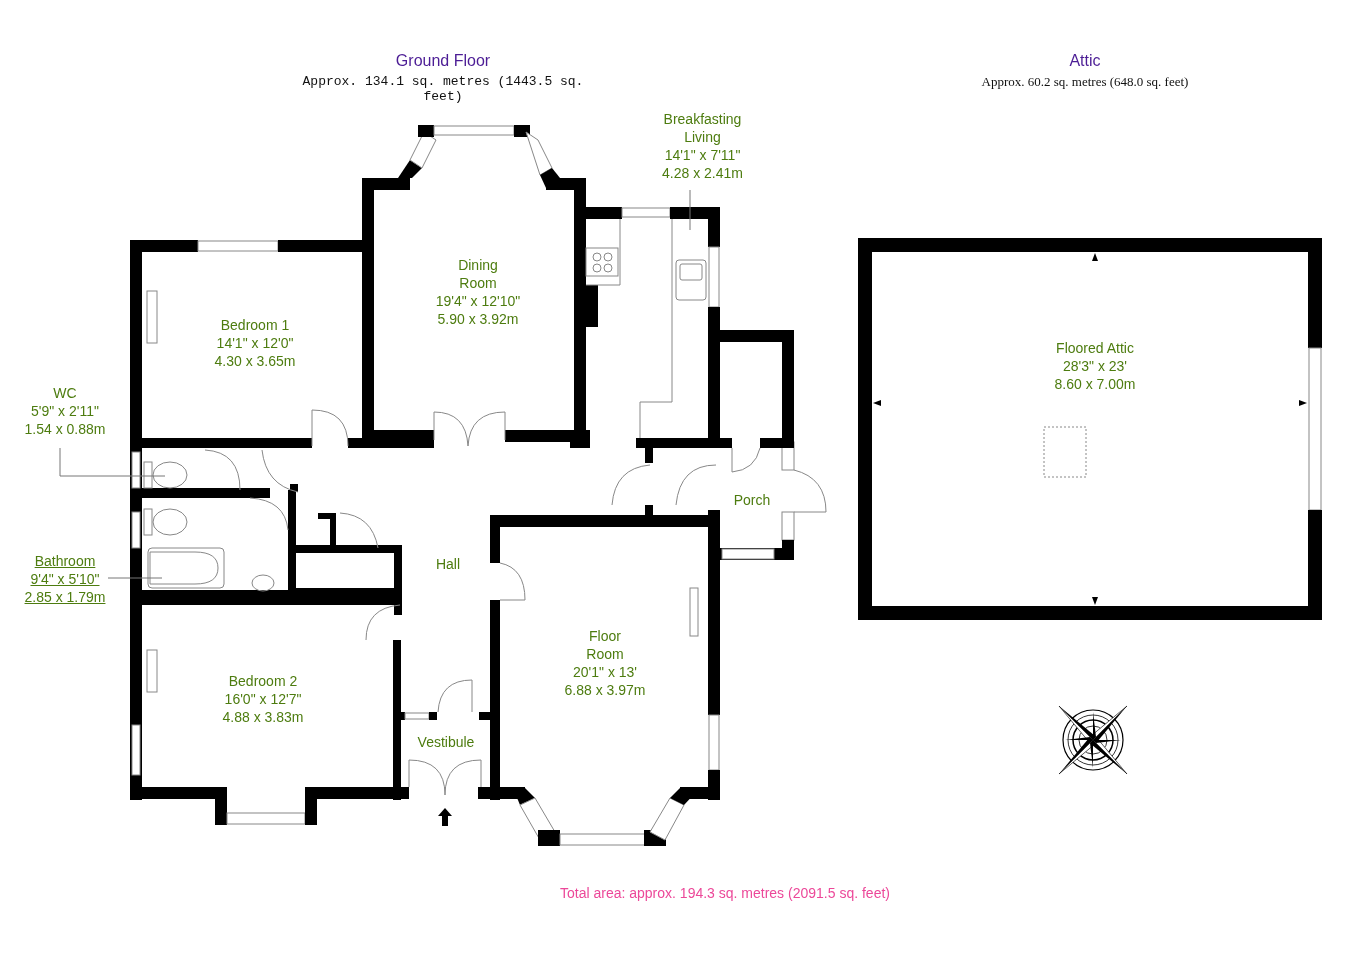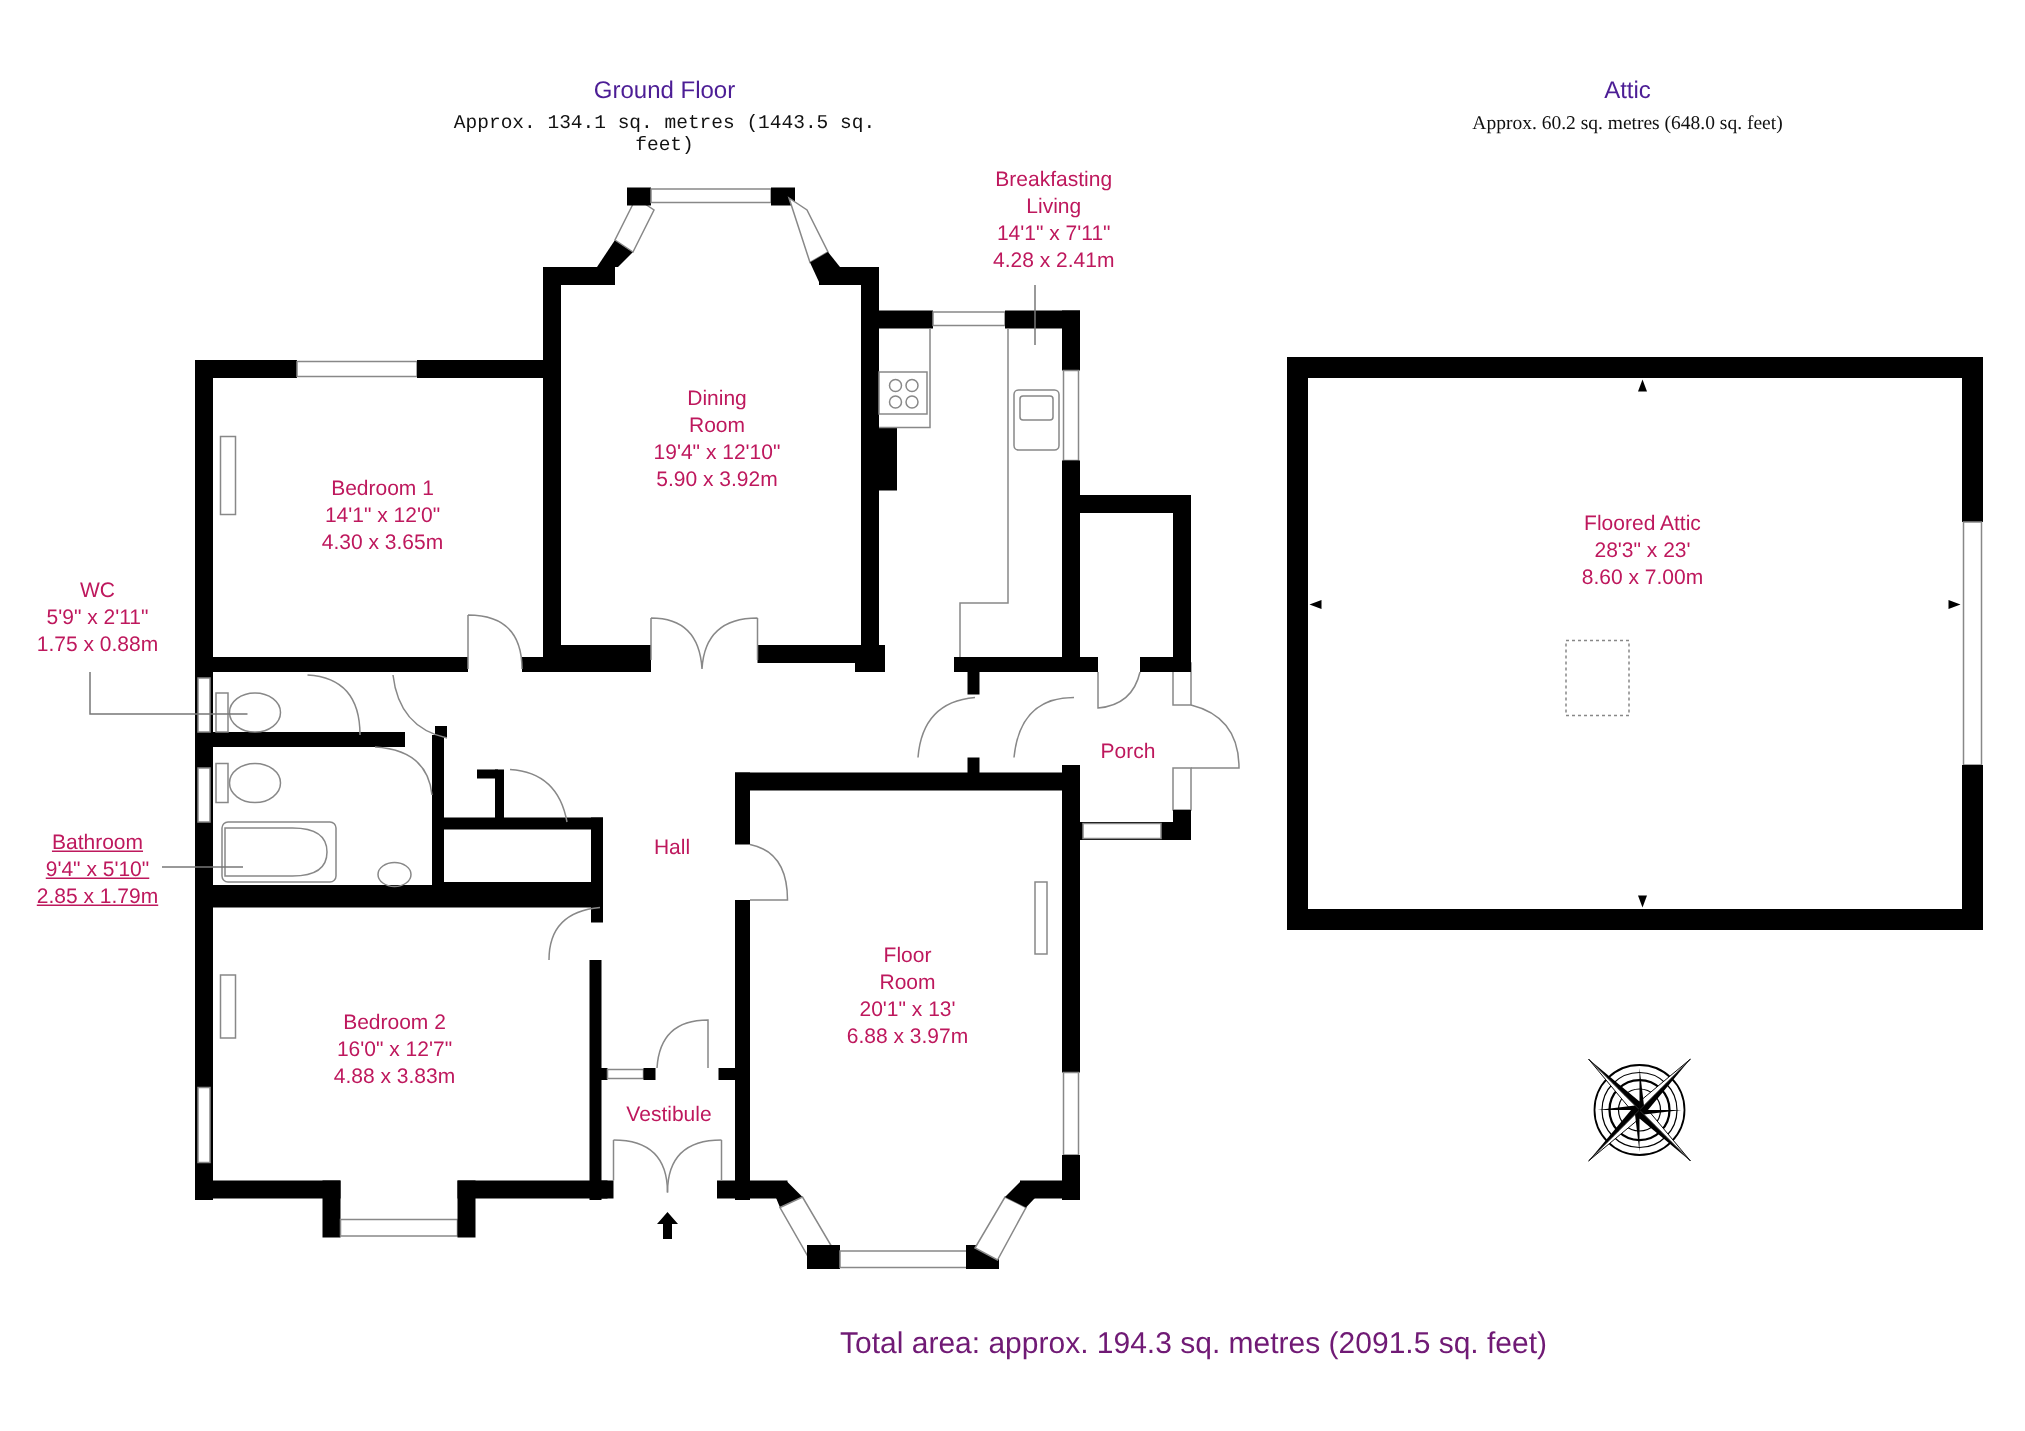--- a/index.html
+++ b/index.html
@@ -1,21 +1,21 @@
 <!DOCTYPE html>
 <html><head>
 <meta charset="utf-8">
 <style>
   html, body { margin: 0; padding: 0; background: #ffffff; }
   body { width: 1350px; height: 954px; position: relative; overflow: hidden; font-family: "Liberation Sans", sans-serif; color: #111; }
   .abs { position: absolute; }
   .floor-title { font-family: "Liberation Sans", sans-serif; font-size: 16px; text-align: center; color: #4c1d95; }
   .floor-sub { font-family: "Liberation Serif", serif; font-size: 13px; text-align: center; color: #111; }
-  .room-label { font-family: "Liberation Sans", sans-serif; font-size: 14px; line-height: 18px; text-align: center; color: #be185d; white-space: nowrap; }
-  .total { font-family: "Liberation Sans", sans-serif; font-size: 20px; color: #701a75; white-space: nowrap; }
+  .room-label { font-family: "Liberation Sans", sans-serif; font-size: 14px; line-height: 18px; text-align: center; color: #4d7c0f; white-space: nowrap; }
+  .total { font-family: "Liberation Sans", sans-serif; font-size: 14px; color: #ec4899; white-space: nowrap; }
   svg { position: absolute; left: 0; top: 0; }
   .wall { fill: #000; }
   .thin { fill: none; stroke: #888; stroke-width: 1; }
   .win { fill: #fff; stroke: #888; stroke-width: 1; }
   .door { fill: none; stroke: #888; stroke-width: 1; }
   .leader { fill: none; stroke: #777; stroke-width: 1; }
 </style>
 </head>
 <body>
 
@@ -223,21 +223,21 @@
 
 <div class="abs room-label" style="left:185px; top:316px; width:140px;">
   <div>Bedroom 1</div>
   <div>14'1" x 12'0"</div>
   <div>4.30 x 3.65m</div>
 </div>
 
 <div class="abs room-label" style="left:10px; top:384px; width:110px;">
   <div>WC</div>
   <div>5'9" x 2'11"</div>
-  <div>1.75 x 0.88m</div>
+  <div>1.54 x 0.88m</div>
 </div>
 
 <div class="abs room-label" style="left:10px; top:552px; width:110px;text-decoration:underline;">
   <div>Bathroom</div>
   <div>9'4" x 5'10"</div>
   <div>2.85 x 1.79m</div>
 </div>
 
 <div class="abs room-label" style="left:198px; top:672px; width:130px;">
   <div>Bedroom 2</div>

